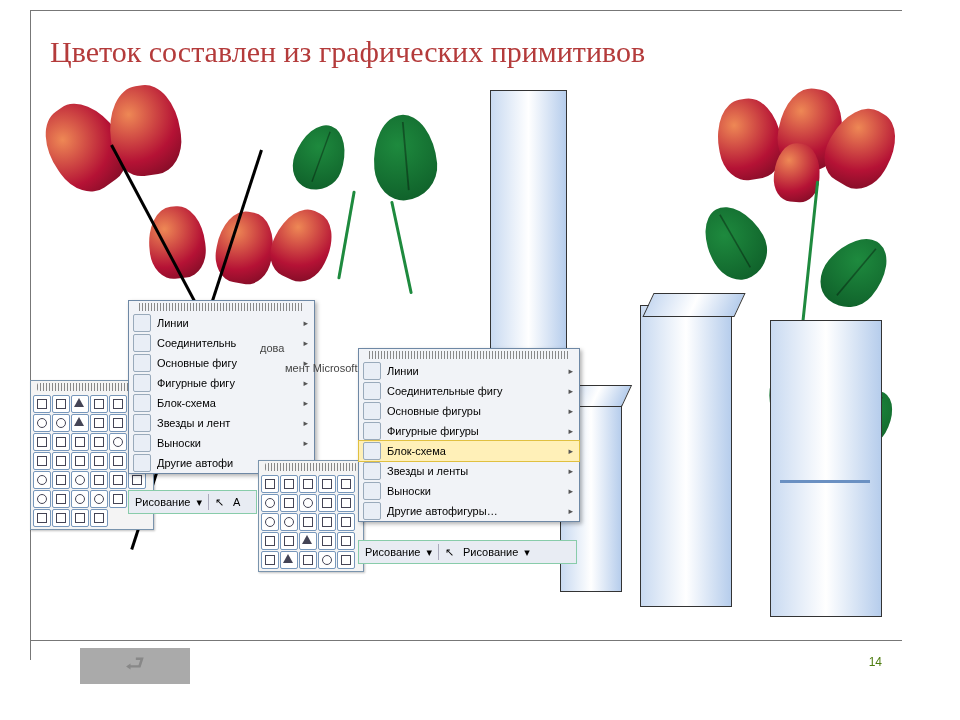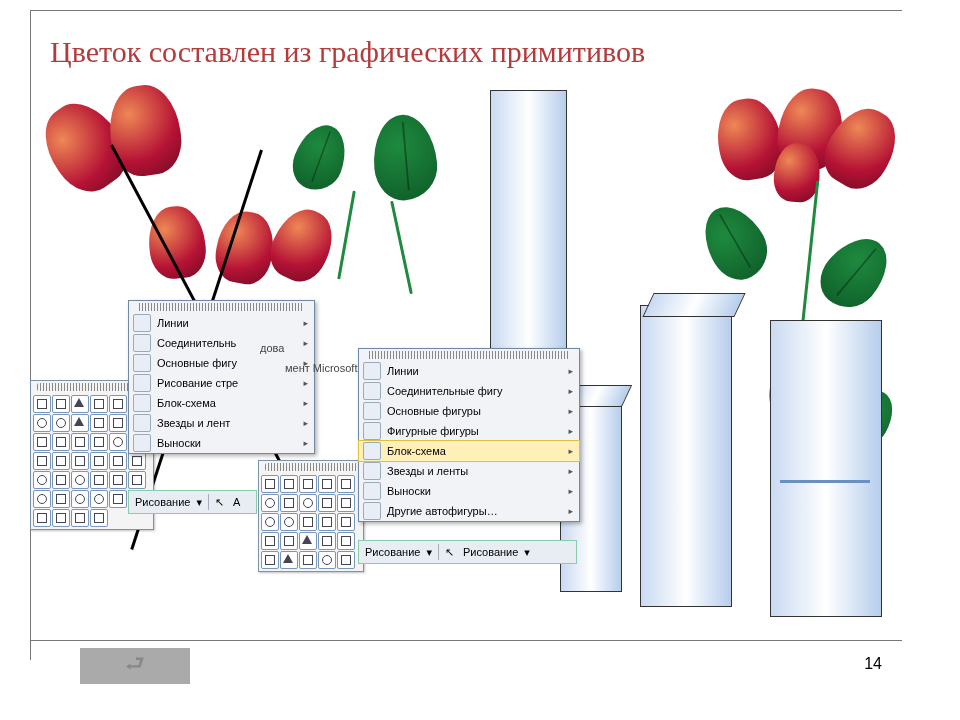--- a/index.html
+++ b/index.html
@@ -1,21 +1,21 @@
 <!DOCTYPE html>
 <html><head>
 <meta charset="utf-8">
 <style>
   html,body{margin:0;padding:0;width:960px;height:720px;font-family:Tahoma,Arial,sans-serif;background:#fff;overflow:hidden}
   .slide{position:relative;width:932px;height:720px}
   .frame-l{position:absolute;left:30px;top:10px;bottom:60px;width:1px;background:#777}
   .frame-t{position:absolute;left:30px;right:30px;top:10px;height:1px;background:#777}
   .title{position:absolute;left:50px;top:35px;font-size:30px;font-family:Georgia,'Times New Roman',serif;color:#b43b3b}
   .rule{position:absolute;left:30px;right:30px;top:640px;height:1px;background:#777}
-  .pgnum{position:absolute;right:50px;top:655px;font-size:16px;color:#000000}
+  .pgnum{position:absolute;right:50px;top:655px;font-size:12px;color:#4d7c0f}
   .back-btn{position:absolute;left:80px;top:648px;width:110px;height:36px;background:#aaa;display:flex;align-items:center;justify-content:center;color:#888;font-size:22px}
 
   
   .palette{position:absolute;background:#f4f4f4;border:1px solid #7a94ad;font-size:9px;box-shadow:1px 1px 2px rgba(0,0,0,.25)}
   .palette .grip{height:8px;background:repeating-linear-gradient(90deg,#888 0 1px,transparent 1px 3px);margin:2px 6px;border-radius:2px}
   .palette .grid{display:grid;grid-template-columns:repeat(6,18px);grid-auto-rows:18px;gap:1px;padding:2px}
   .palette .cell{border:1px solid #7797bb;background:#fff;border-radius:2px;position:relative}
   .palette .cell::after{content:'';position:absolute;inset:3px;border:1px solid #445}
   .palette .cell.ov::after{border-radius:50%}
   .palette .cell.tr::after{border:0;border-left:5px solid transparent;border-right:5px solid transparent;border-bottom:9px solid #445;inset:auto;left:2px;top:2px;width:0;height:0}
@@ -140,36 +140,41 @@
           <span>Соединительнь</span>
           <span class="arr">▸</span>
         </div>
         <div class="row">
           <span class="ico"></span>
           <span>Основные фигу</span>
           <span class="arr">▸</span>
         </div>
         <div class="row">
           <span class="ico"></span>
-          <span>Рисование стре</span>
+          <span>Фигурные фигу</span>
           <span class="arr">▸</span>
         </div>
         <div class="row">
           <span class="ico"></span>
           <span>Блок-схема</span>
           <span class="arr">▸</span>
         </div>
         <div class="row">
           <span class="ico"></span>
           <span>Звезды и лент</span>
           <span class="arr">▸</span>
         </div>
         <div class="row">
           <span class="ico"></span>
           <span>Выноски</span>
+          <span class="arr">▸</span>
+        </div>
+        <div class="row">
+          <span class="ico"></span>
+          <span>Другие автофи</span>
           <span class="arr">▸</span>
         </div>
       </div>
   </div>
   <span class="label3d" style="left:260px;top:342px">дова</span>
   <span class="label3d" style="left:285px;top:362px">мент Microsoft</span>
 
   <div class="toolbar" style="left:128px;top:490px;width:115px">
     <span>Рисование</span>▾
     <span class="sep"></span>

